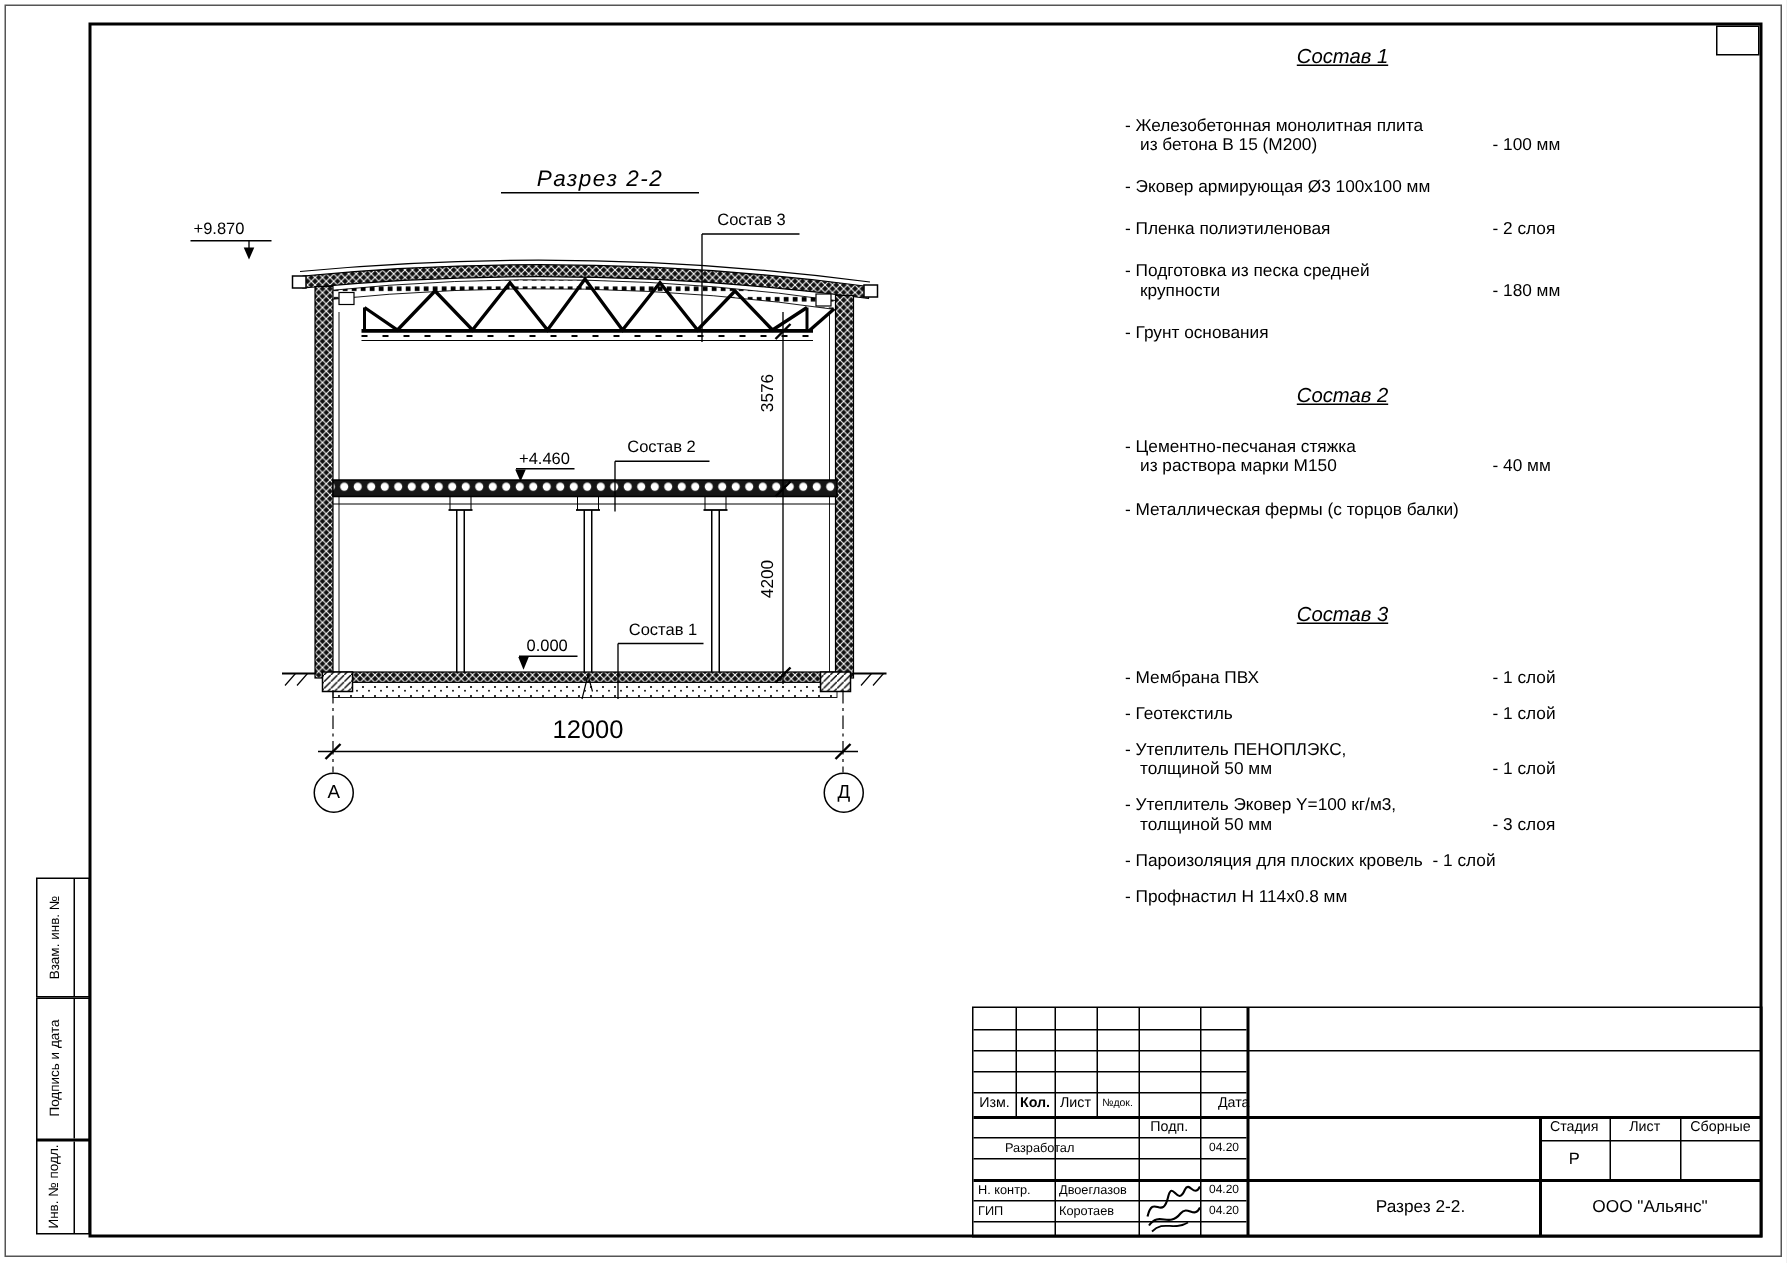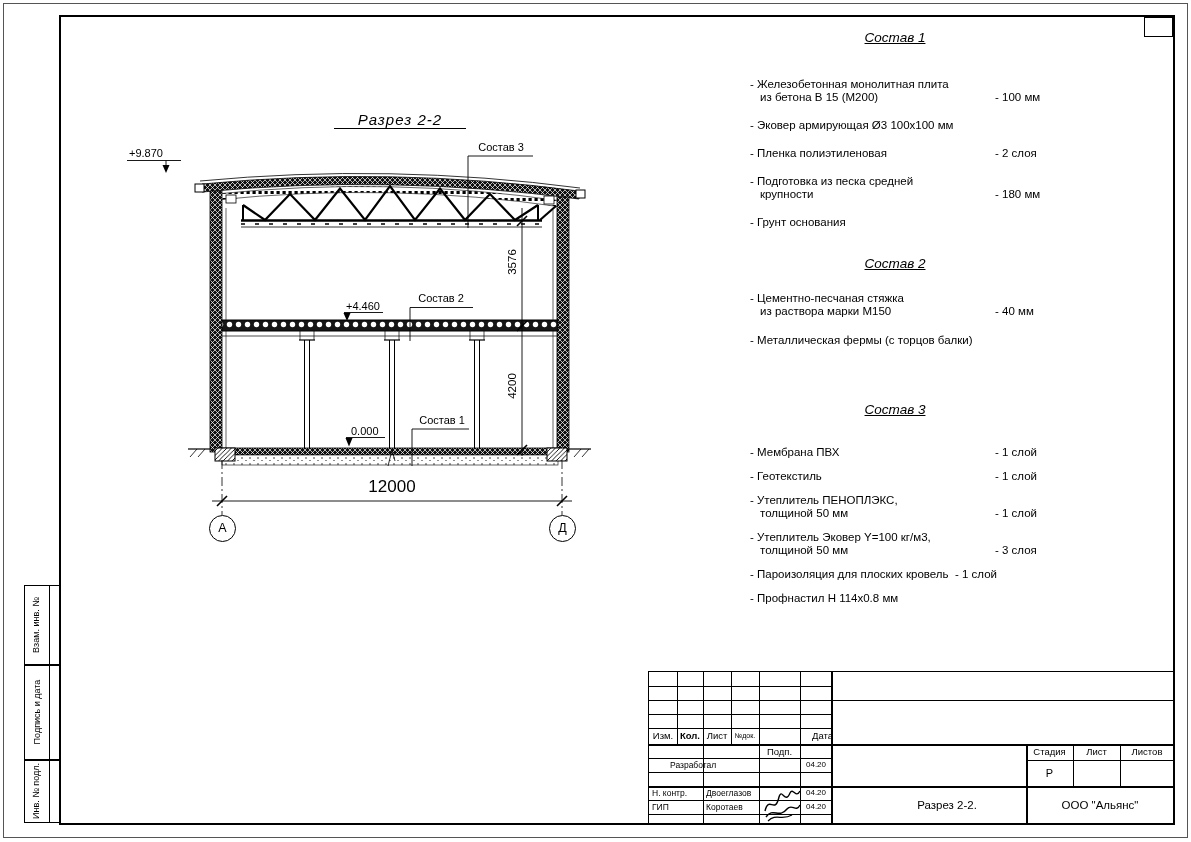--- a/index.html
+++ b/index.html
@@ -347,21 +347,21 @@
     <svg class="abs" style="left:113px;top:113px;" width="40" height="38" viewBox="0 0 40 38">
       <path d="M3,26 C7,10 13,30 17,12 C20,2 23,20 28,8 C31,2 34,14 38,6" fill="none" stroke="#000" stroke-width="1.4"></path>
       <path d="M4,32 C11,22 17,34 25,24 C30,18 34,28 38,20" fill="none" stroke="#000" stroke-width="1.4"></path>
       <path d="M6,36 C14,28 20,36 30,30" fill="none" stroke="#000" stroke-width="1.2"></path>
     </svg>
 
     <div class="tb-cell big" style="left:182px;top:114px;width:232px;line-height:38px;">Разрез 2-2.</div>
 
     <div class="tb-cell th" style="left:377px;top:72px;width:47px;">Стадия</div>
     <div class="tb-cell th" style="left:424px;top:72px;width:47px;">Лист</div>
-    <div class="tb-cell th" style="left:471px;top:72px;width:54px;">Листов</div>
+    <div class="tb-cell th" style="left:471px;top:72px;width:54px;">Сборные</div>
     <div class="tb-cell big" style="left:377px;top:88px;width:47px;line-height:26px;font-size:11px;">Р</div>
     <div class="tb-cell" style="left:424px;top:88px;width:47px;"></div>
     <div class="tb-cell" style="left:471px;top:88px;width:54px;"></div>
 
     <div class="tb-cell big" style="left:377px;top:114px;width:148px;line-height:38px;">ООО "Альянс"</div>
   </div>
 
 </div>
 
 </body></html>

